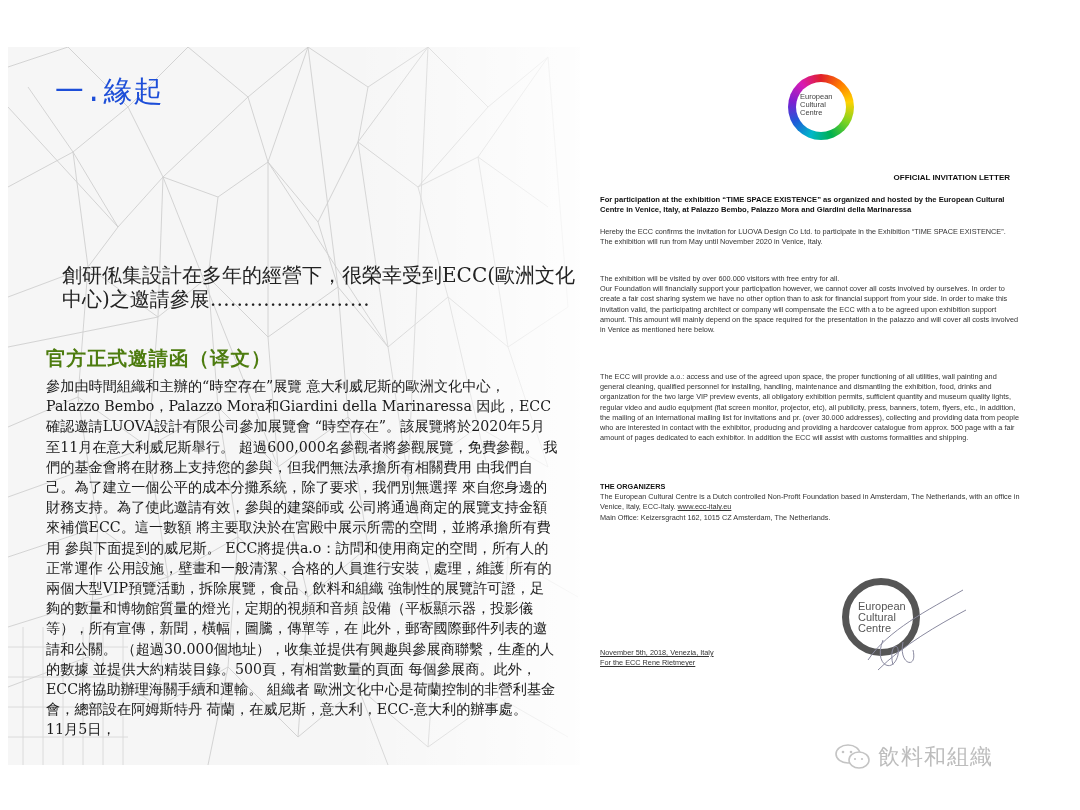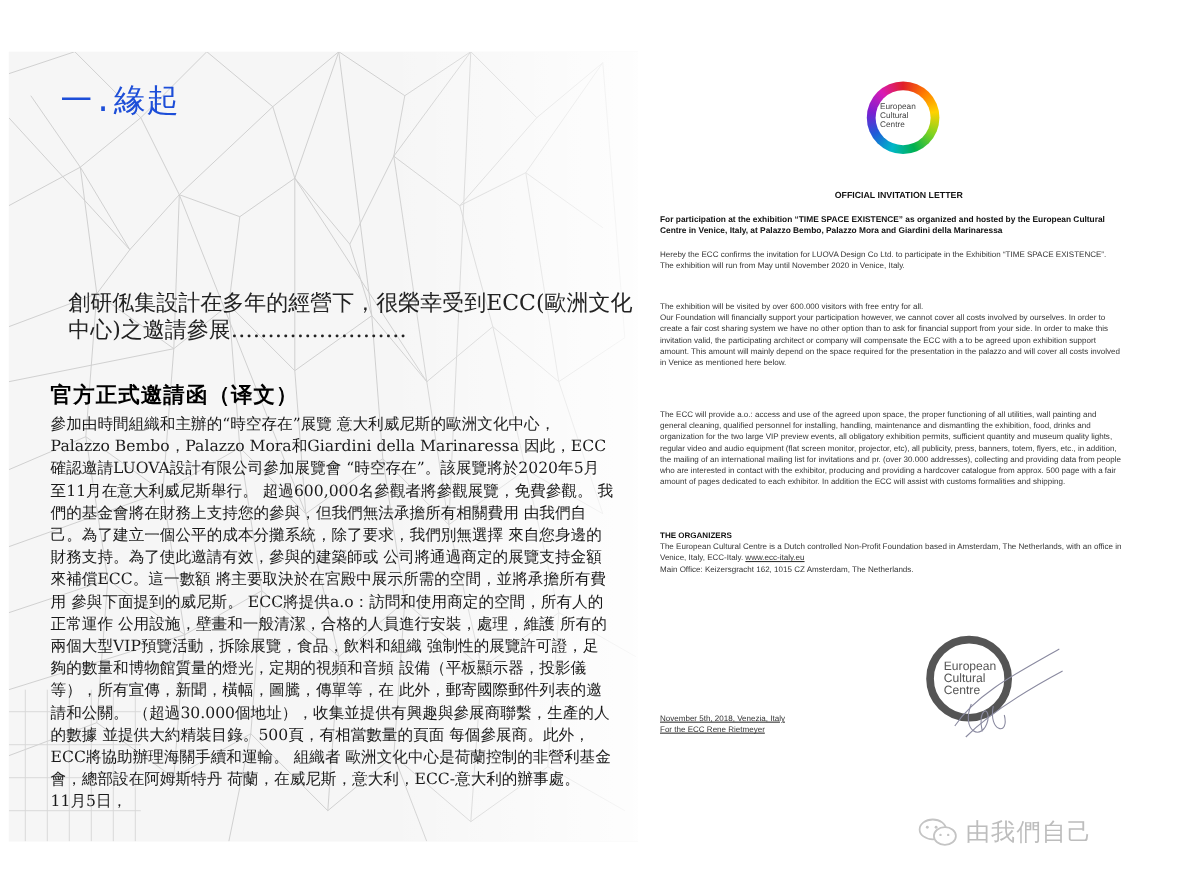--- a/index.html
+++ b/index.html
@@ -18,21 +18,21 @@
     }
     .section-title {
       position: absolute; left: 55px; top: 72px; font-size: 29px; letter-spacing: 1px;
       font-family: Liberation Mono, monospace; color: #1d4ed8;
     }
     .intro {
       position: absolute; left: 62px; top: 263px; width: 520px;
       font-size: 20px; line-height: 24px; color: #222;
     }
     .trans-title {
-      position: absolute; left: 46px; top: 345px; font-size: 19.5px; font-weight: bold; color: #000000;
+      position: absolute; left: 46px; top: 345px; font-size: 19.5px; font-weight: bold; color: #4d7c0f;
       letter-spacing: 1px;
     }
     .trans-body {
       position: absolute; left: 46px; top: 376px; width: 512px;
       font-size: 14.2px; line-height: 20.2px; color: #1a1a1a;
     }
     .trans-body p { margin: 0; }
 
     
     .letter {
@@ -45,21 +45,21 @@
     }
     .logo-ring::after {
       content: ""; position: absolute; left: 8px; top: 8px; width: 50px; height: 50px;
       border-radius: 50%; background: #fff;
     }
     .logo-text {
       position: absolute; left: 200px; top: 33px; width: 44px; z-index: 2;
       font-size: 7.5px; line-height: 8px; color: #444; text-align: left;
     }
     .letter-heading {
-      position: absolute; left: 12px; top: 113px; width: 410px; text-align: center;
+      position: absolute; left: 0; top: 113px; width: 410px; text-align: right;
       font-size: 8px; font-weight: bold; color: #111;
     }
     .letter-sub {
       position: absolute; left: 0; top: 135px; width: 420px;
       font-size: 7.6px; line-height: 10.2px; font-weight: bold; color: #111;
     }
     .letter-para {
       position: absolute; left: 0; width: 420px; font-size: 7.3px; line-height: 10.2px; color: #333;
     }
     .letter-para p { margin: 0; }
@@ -178,14 +178,14 @@
       <ellipse cx="14" cy="11" rx="12" ry="9"></ellipse>
       <ellipse cx="25" cy="17" rx="10" ry="8" fill="#fff"></ellipse>
     </g>
     <g fill="#c4c4c4">
       <circle cx="9" cy="9" r="1.3"></circle>
         <circle cx="17" cy="9" r="1.3"></circle>
       <circle cx="21" cy="16" r="1.1"></circle>
         <circle cx="28" cy="16" r="1.1"></circle>
     </g>
   </svg>
-  <span>由我們自己</span>
+  <span>飲料和組織</span>
 </div>
 
 </body></html>

